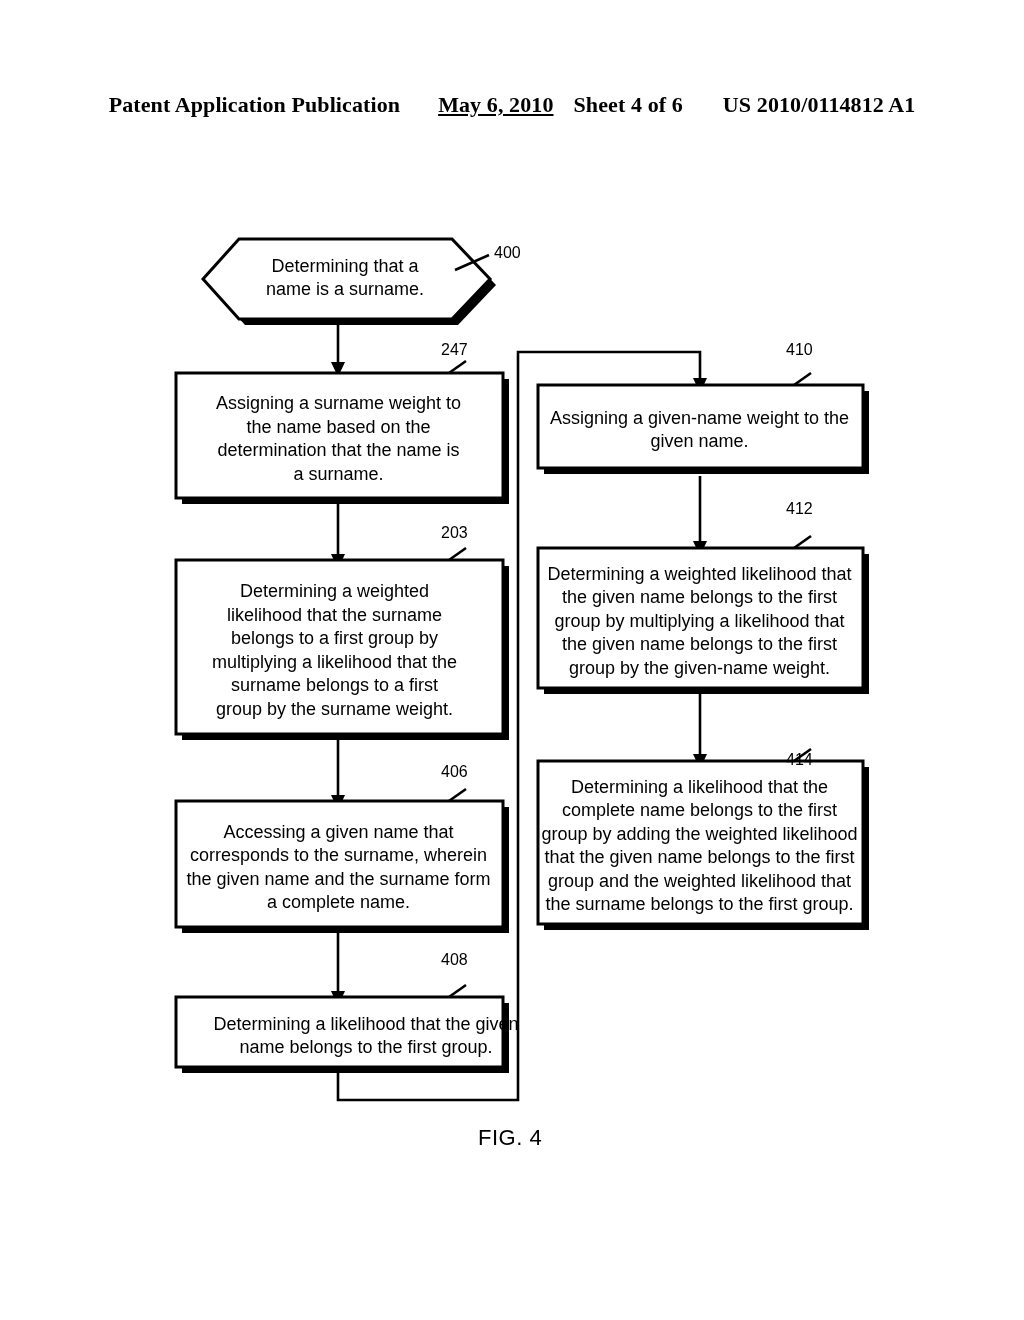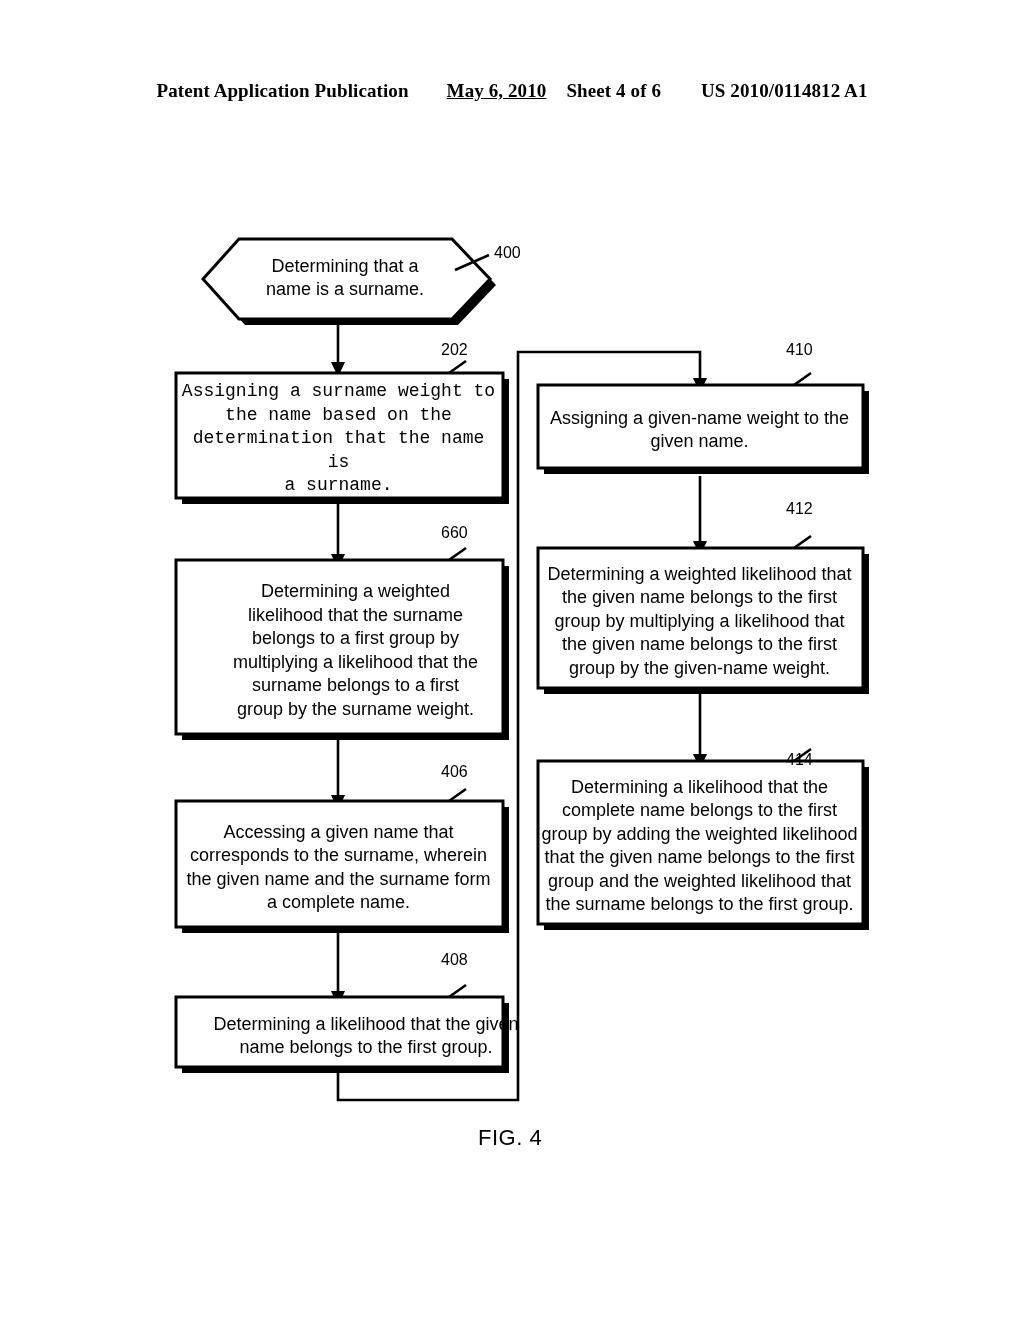--- a/index.html
+++ b/index.html
@@ -12,30 +12,30 @@
     height: 1320px;
     position: relative;
     font-family: "Liberation Sans", sans-serif;
     color: #000000;
     overflow: hidden;
   }
 
   
   .pub-header {
     position: absolute;
-    top: 80px;
+    top: 92px;
     left: 0;
     width: 1024px;
     height: 28px;
     display: flex;
     align-items: baseline;
     justify-content: center;
     font-family: "Liberation Serif", serif;
     font-weight: bold;
-    font-size: 19px;
+    font-size: 22px;
     letter-spacing: 0.1px;
     white-space: nowrap;
   }
   .pub-header .h-pub   { }
   .pub-header .h-date  { margin-left: 38px; text-decoration: underline; }
   .pub-header .h-sheet { margin-left: 20px; }
   .pub-header .h-num   { margin-left: 40px; }
 
   
   #figure {
@@ -65,22 +65,22 @@
     justify-content: center;
     pointer-events: none;
   }
 
   
   #start-text {
     left: 225px;  top: 240px;  width: 240px; height: 76px;
   }
 
   
-  #text-402 { left: 177px; top: 380px; width: 323px; height: 118px; font-family: Liberation Mono, monospace; }
-  #text-404 { left: 182px; top: 567px; width: 323px; height: 167px; padding-left: 12px; }
+  #text-402 { left: 177px; top: 380px; width: 323px; height: 118px; }
+  #text-404 { left: 161px; top: 567px; width: 323px; height: 167px; padding-left: 12px; }
   #text-406 { left: 177px; top: 808px; width: 323px; height: 119px; }
   #text-408 { left: 177px; top: 1004px; width: 378px; height: 64px; }
 
   
   #text-410 { left: 539px; top: 392px; width: 321px; height: 76px; }
   #text-412 { left: 539px; top: 555px; width: 321px; height: 133px; }
   #text-414 { left: 539px; top: 768px; width: 321px; height: 156px; }
 
   
   .ref-num {
@@ -220,22 +220,22 @@
 the given name belongs to the first
 group by the given-name weight.</div>
   <div class="node-text" id="text-414">Determining a likelihood that the
 complete name belongs to the first
 group by adding the weighted likelihood
 that the given name belongs to the first
 group and the weighted likelihood that
 the surname belongs to the first group.</div>
 
   <div class="ref-num" id="ref-400">400</div>
-  <div class="ref-num" id="ref-402">202</div>
-  <div class="ref-num" id="ref-404">660</div>
+  <div class="ref-num" id="ref-402">247</div>
+  <div class="ref-num" id="ref-404">203</div>
   <div class="ref-num" id="ref-406">406</div>
   <div class="ref-num" id="ref-408">408</div>
   <div class="ref-num" id="ref-410">410</div>
   <div class="ref-num" id="ref-412">412</div>
   <div class="ref-num" id="ref-414">414</div>
 
   <div id="fig-caption">FIG. 4</div>
 </div>
 
 </body></html>

